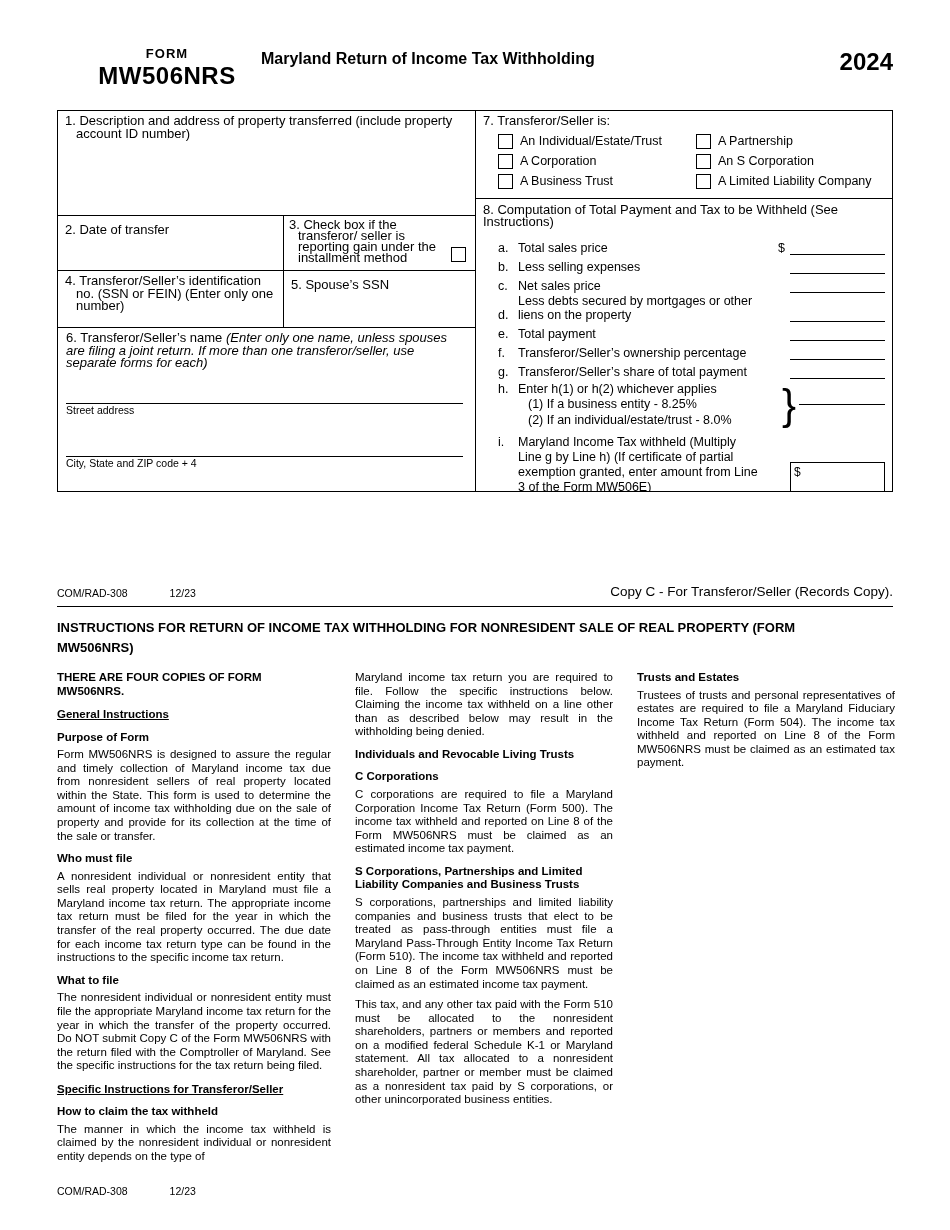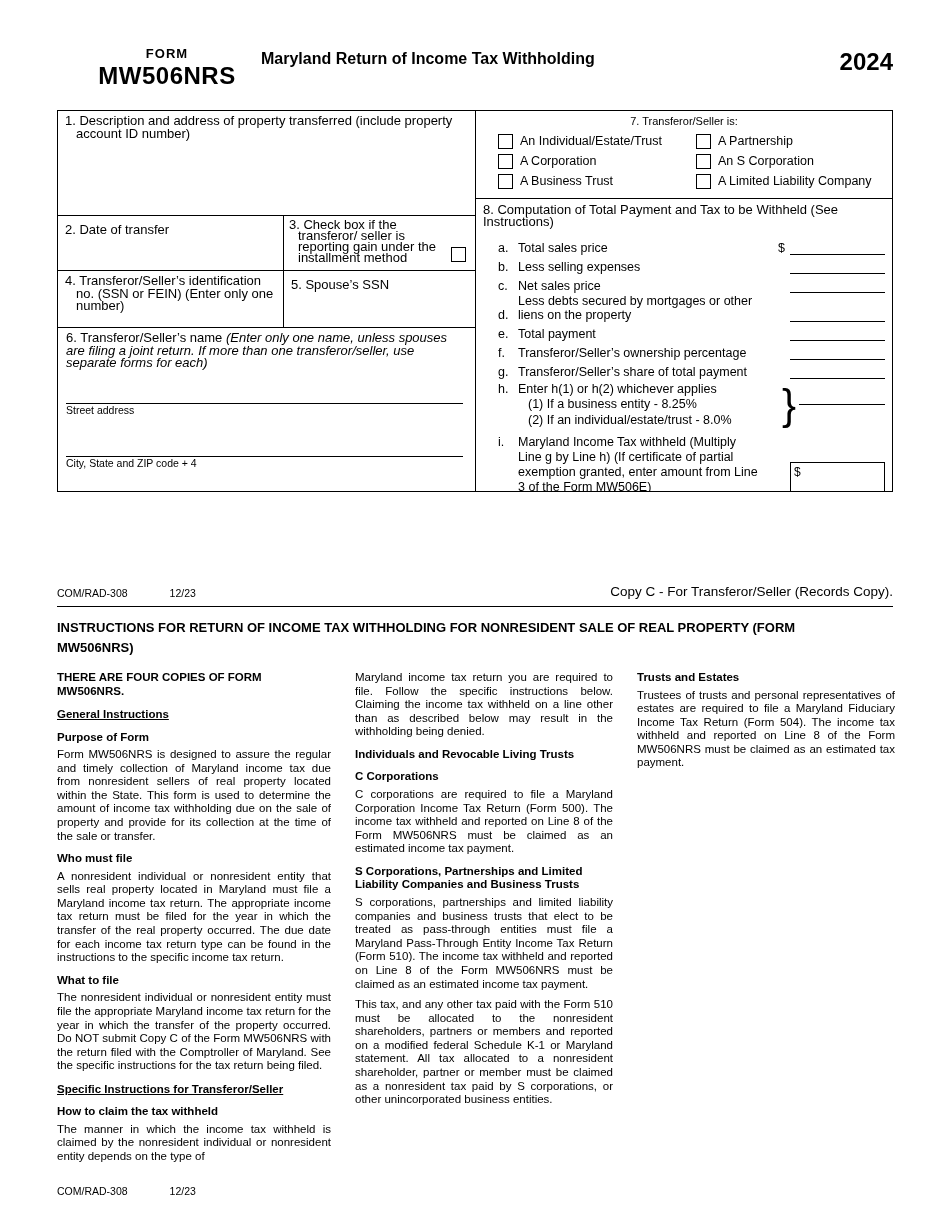--- a/index.html
+++ b/index.html
@@ -42,21 +42,21 @@
   .sec3-cb { position:absolute; right:9px; bottom:8px; }
 
   .write-block { margin-right:3px; }
   .wb1 { margin-top:33px; }
   .wb2 { margin-top:40px; }
   .wline { border-top:1px solid #000; height:0; }
   .wsub { font-size:10.5px; margin-top:0; }
 
   
   .sec7 { border-bottom:1px solid #000; padding:4px 7px 9px; height:90px; }
-  .sec7-label { font-size:11px;text-align:center; }
+  .sec7-label { font-size:13px; }
   .cb-grid { display:grid; grid-template-columns:198px 1fr; row-gap:5px; margin-top:6px; padding-left:15px; }
   .cb-item { display:flex; align-items:center; gap:7px; font-size:12.5px; }
 
   
   .sec8 { flex:1; padding:5px 7px 4px; }
   .comp { margin-top:8px; padding-left:15px; }
   .comp-row { display:flex; align-items:flex-end; min-height:18px; font-size:12.5px; margin-bottom:1px; }
   .comp-letter { width:20px; flex:none; line-height:14px; }
   .comp-text { flex:1; line-height:14px; padding-right:4px; }
   .comp-fill { flex:none; display:flex; align-items:flex-end; }

